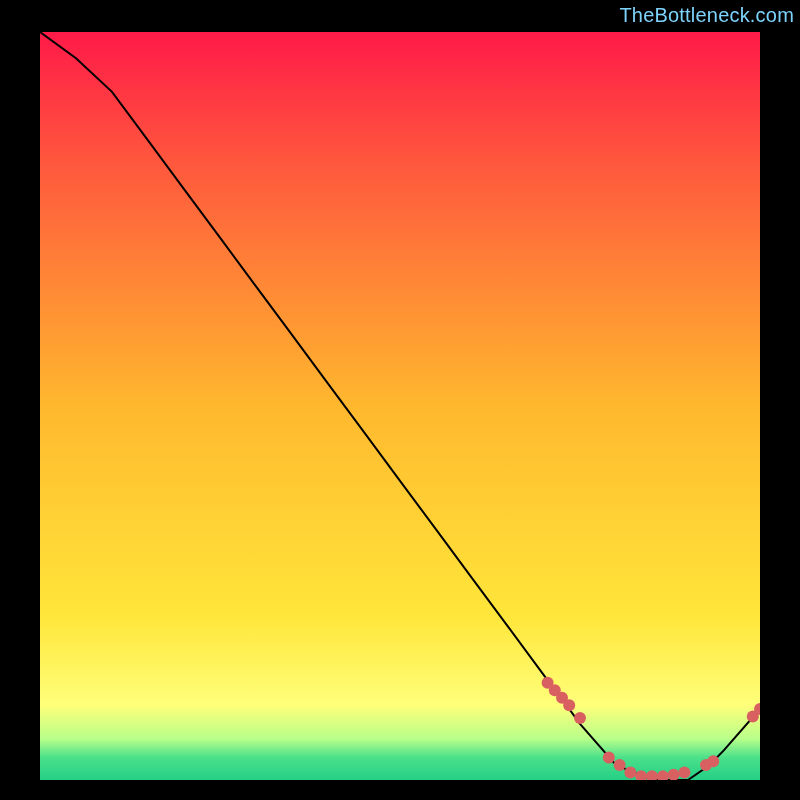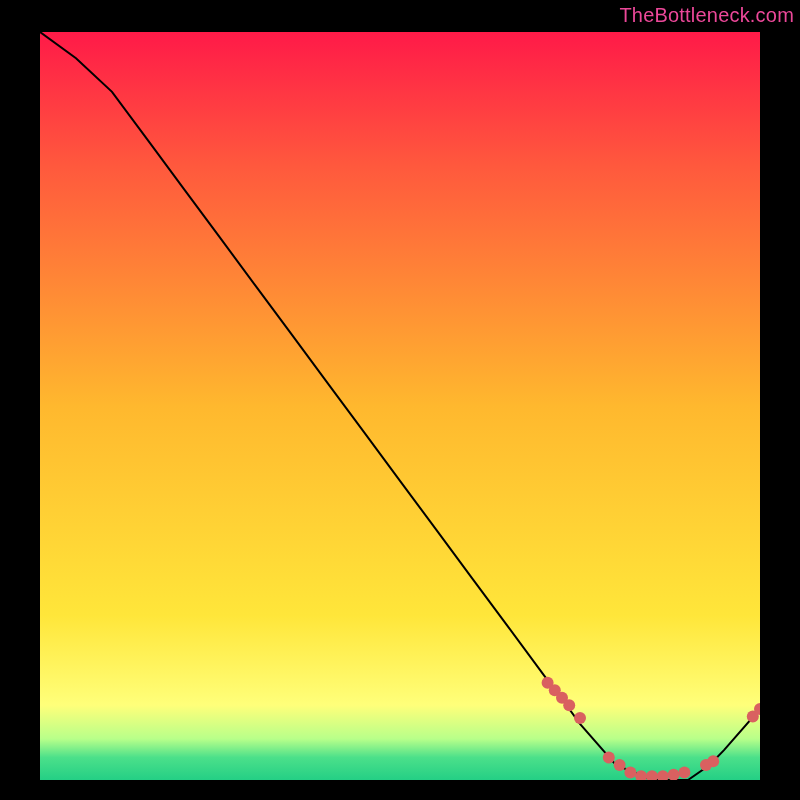--- a/index.html
+++ b/index.html
@@ -14,21 +14,21 @@
   .outer {
     position: relative;
     width: 800px;
     height: 800px;
     background: #000;
   }
   .watermark {
     position: absolute;
     top: 4px;
     right: 6px;
-    color: #ec4899;
+    color: #7dd3fc;
     font-size: 20px;
     letter-spacing: 0.2px;
     z-index: 10;
   }
   .plot-wrap {
     position: absolute;
     left: 40px;
     top: 32px;
     width: 720px;
     height: 748px;

